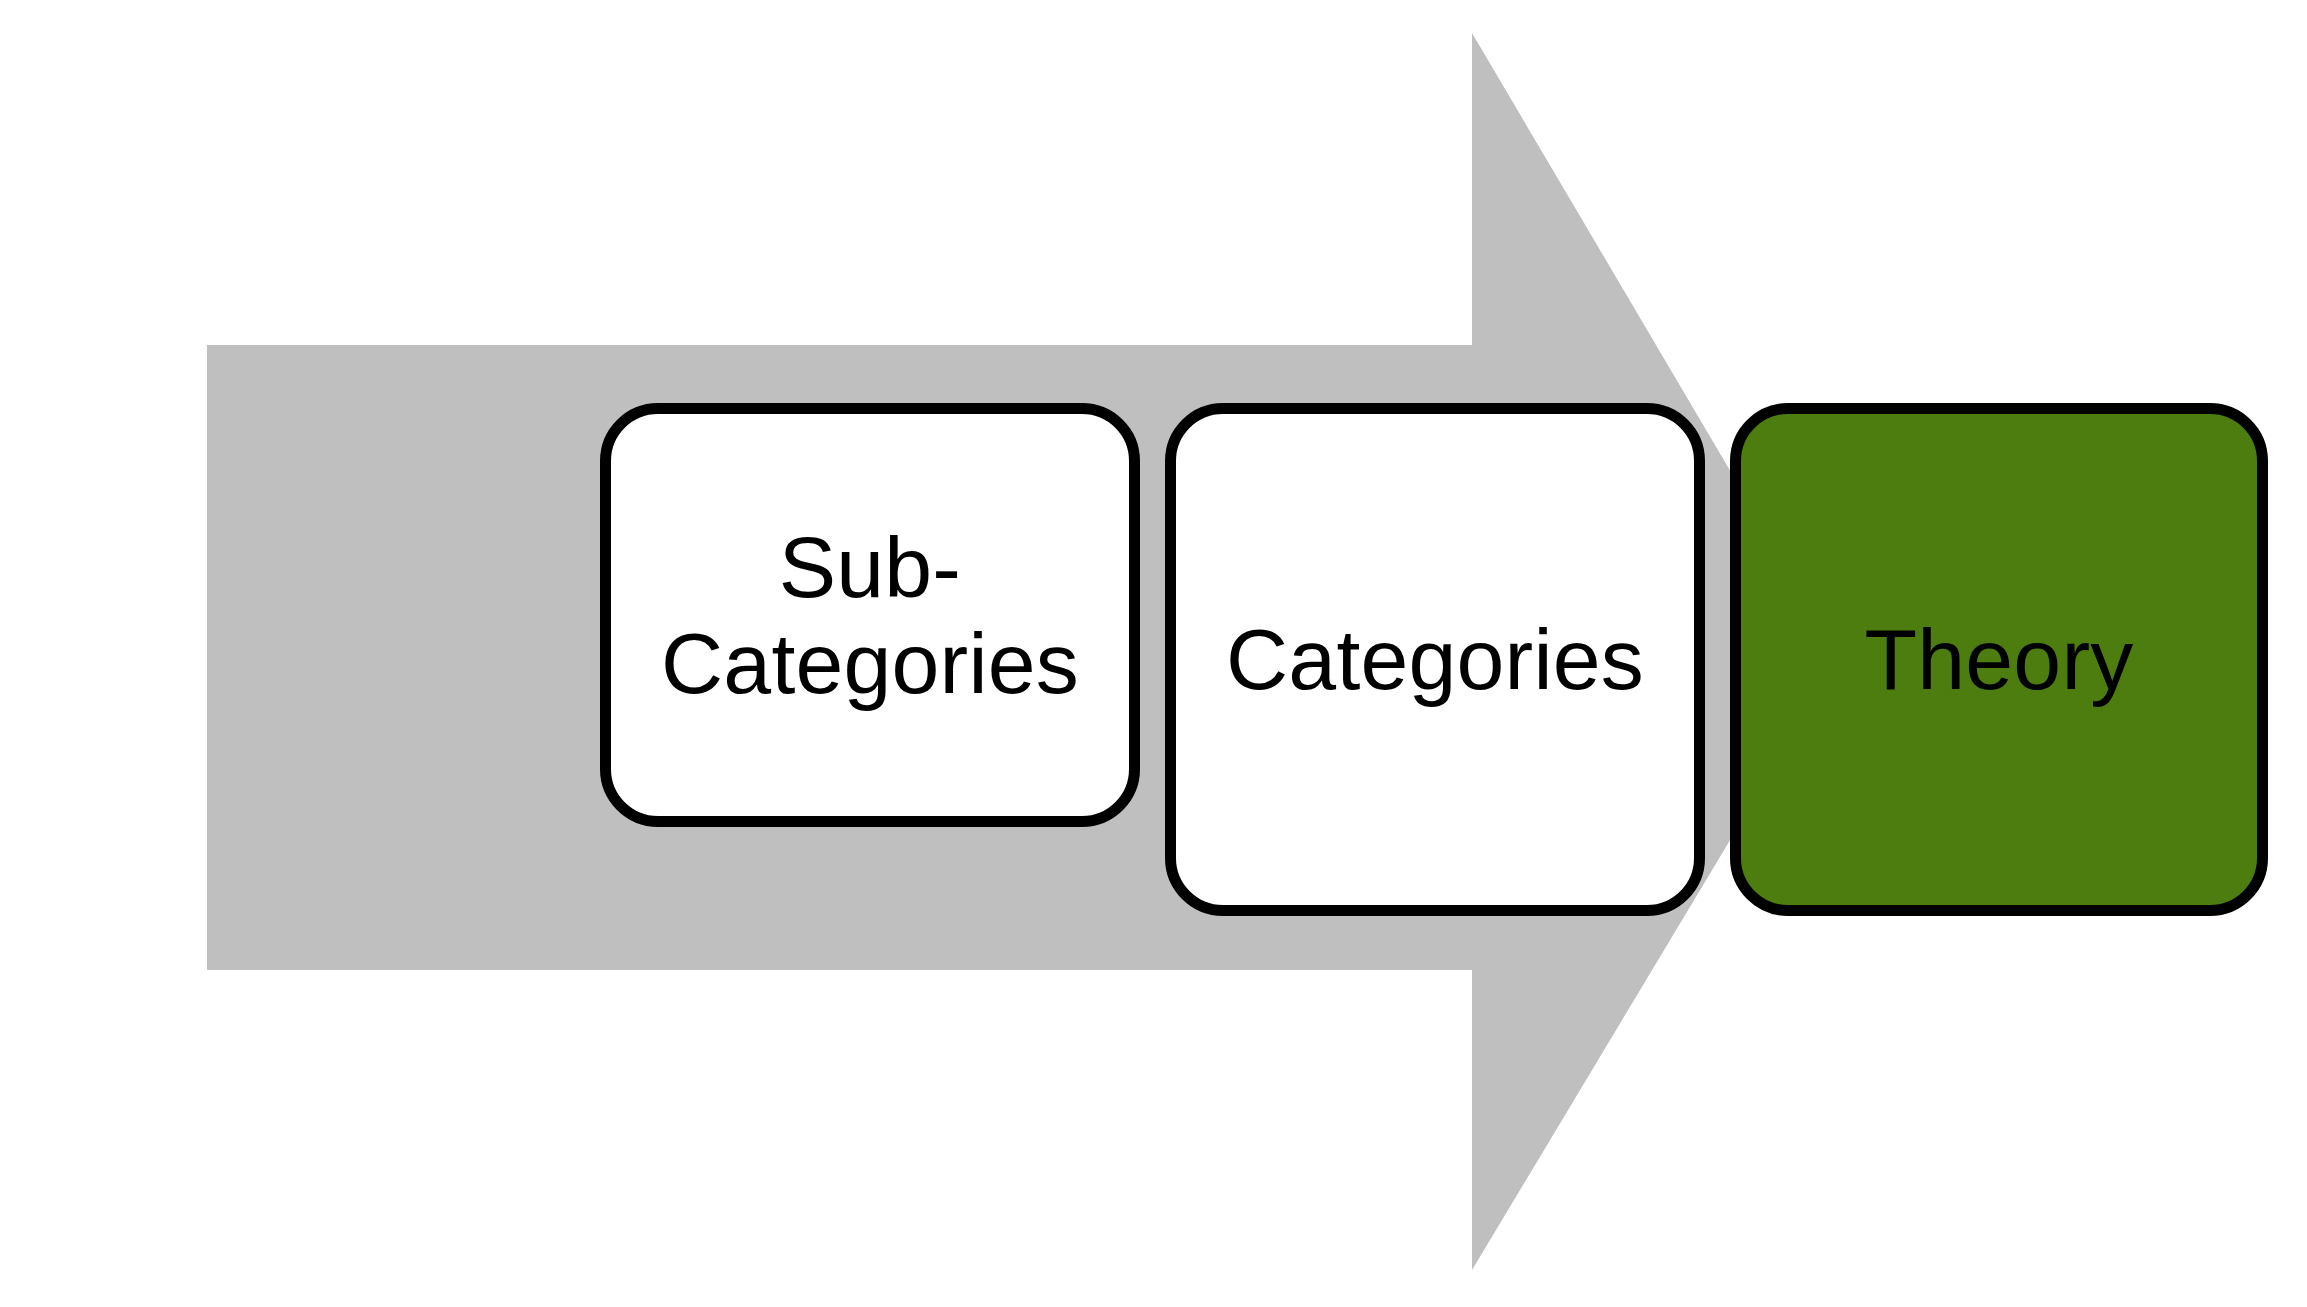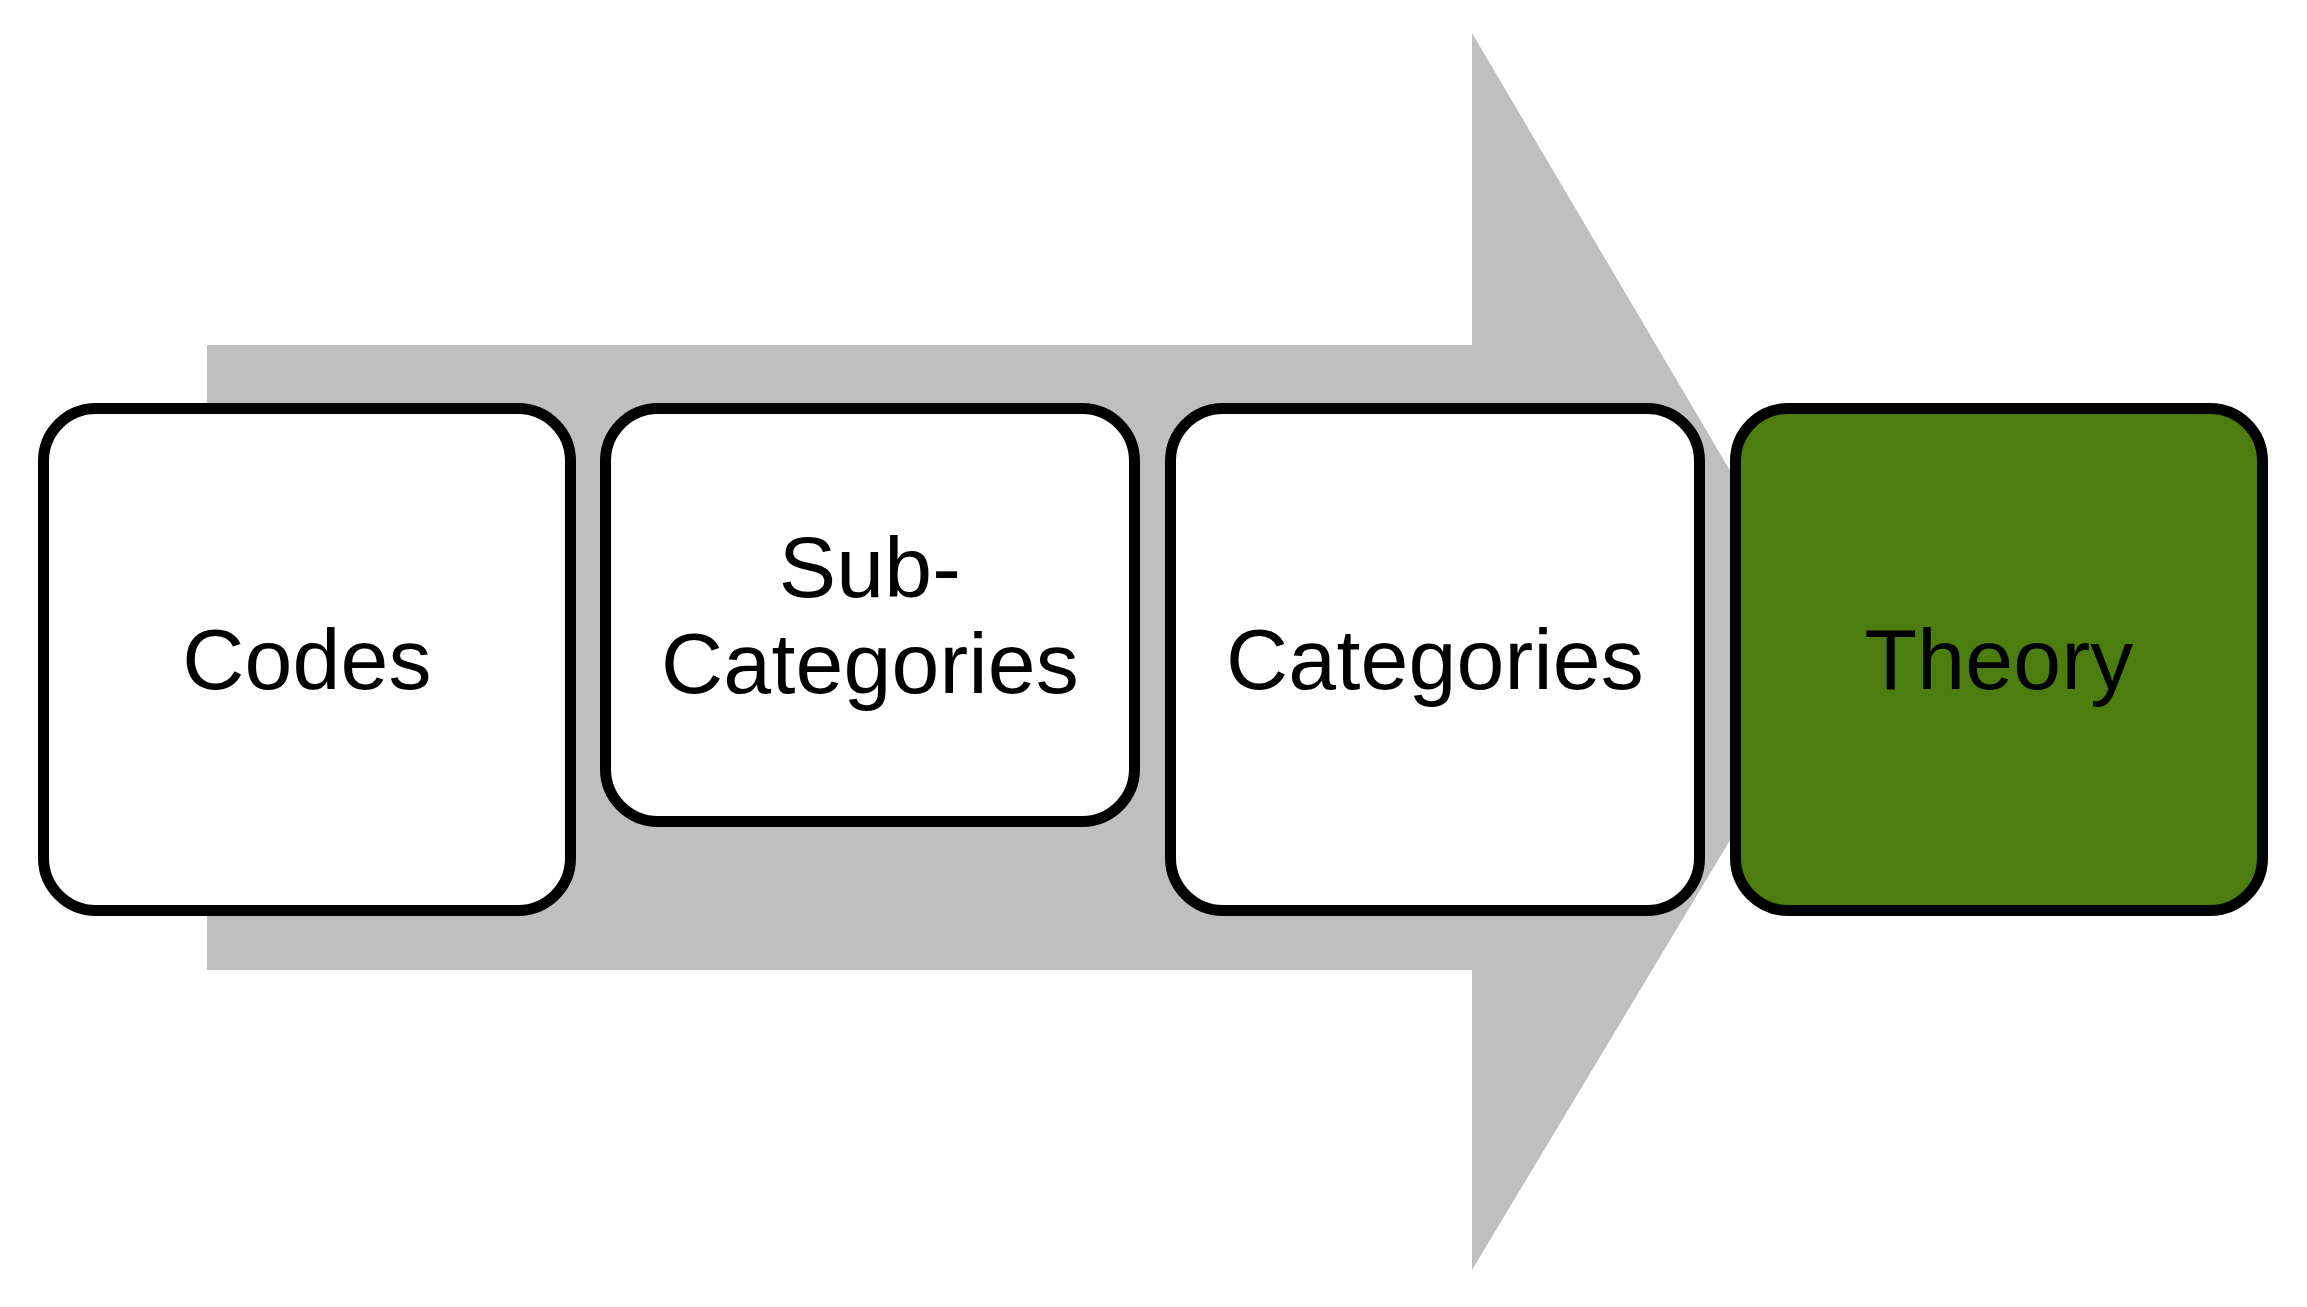--- a/index.html
+++ b/index.html
@@ -62,23 +62,20 @@
 <body>
 
 <div id="canvas" style="background: rgb(255, 255, 255);">
 
   <svg id="arrow-layer" viewBox="0 0 2307 1307" width="2307" height="1307" xmlns="http://www.w3.org/2000/svg" aria-hidden="true">
     <polygon points="207,345 1472,345 1472,33 1840,657 1472,1270 1472,970 207,970" fill="#BFBFBF"></polygon>
   </svg>
 
   <div id="boxes-layer">
 
-    <div class="stage-box" id="box-codes" style="background: rgb(255, 255, 255); border-color: rgb(0, 0, 0);">
-      <span class="stage-label">Codes</span>
-    </div>
 
     <div class="stage-box" id="box-subcategories" style="background: rgb(255, 255, 255); border-color: rgb(0, 0, 0);">
       <span class="stage-label">Sub-
 Categories</span>
     </div>
 
     <div class="stage-box" id="box-categories" style="background: rgb(255, 255, 255); border-color: rgb(0, 0, 0);">
       <span class="stage-label">Categories</span>
     </div>
 

